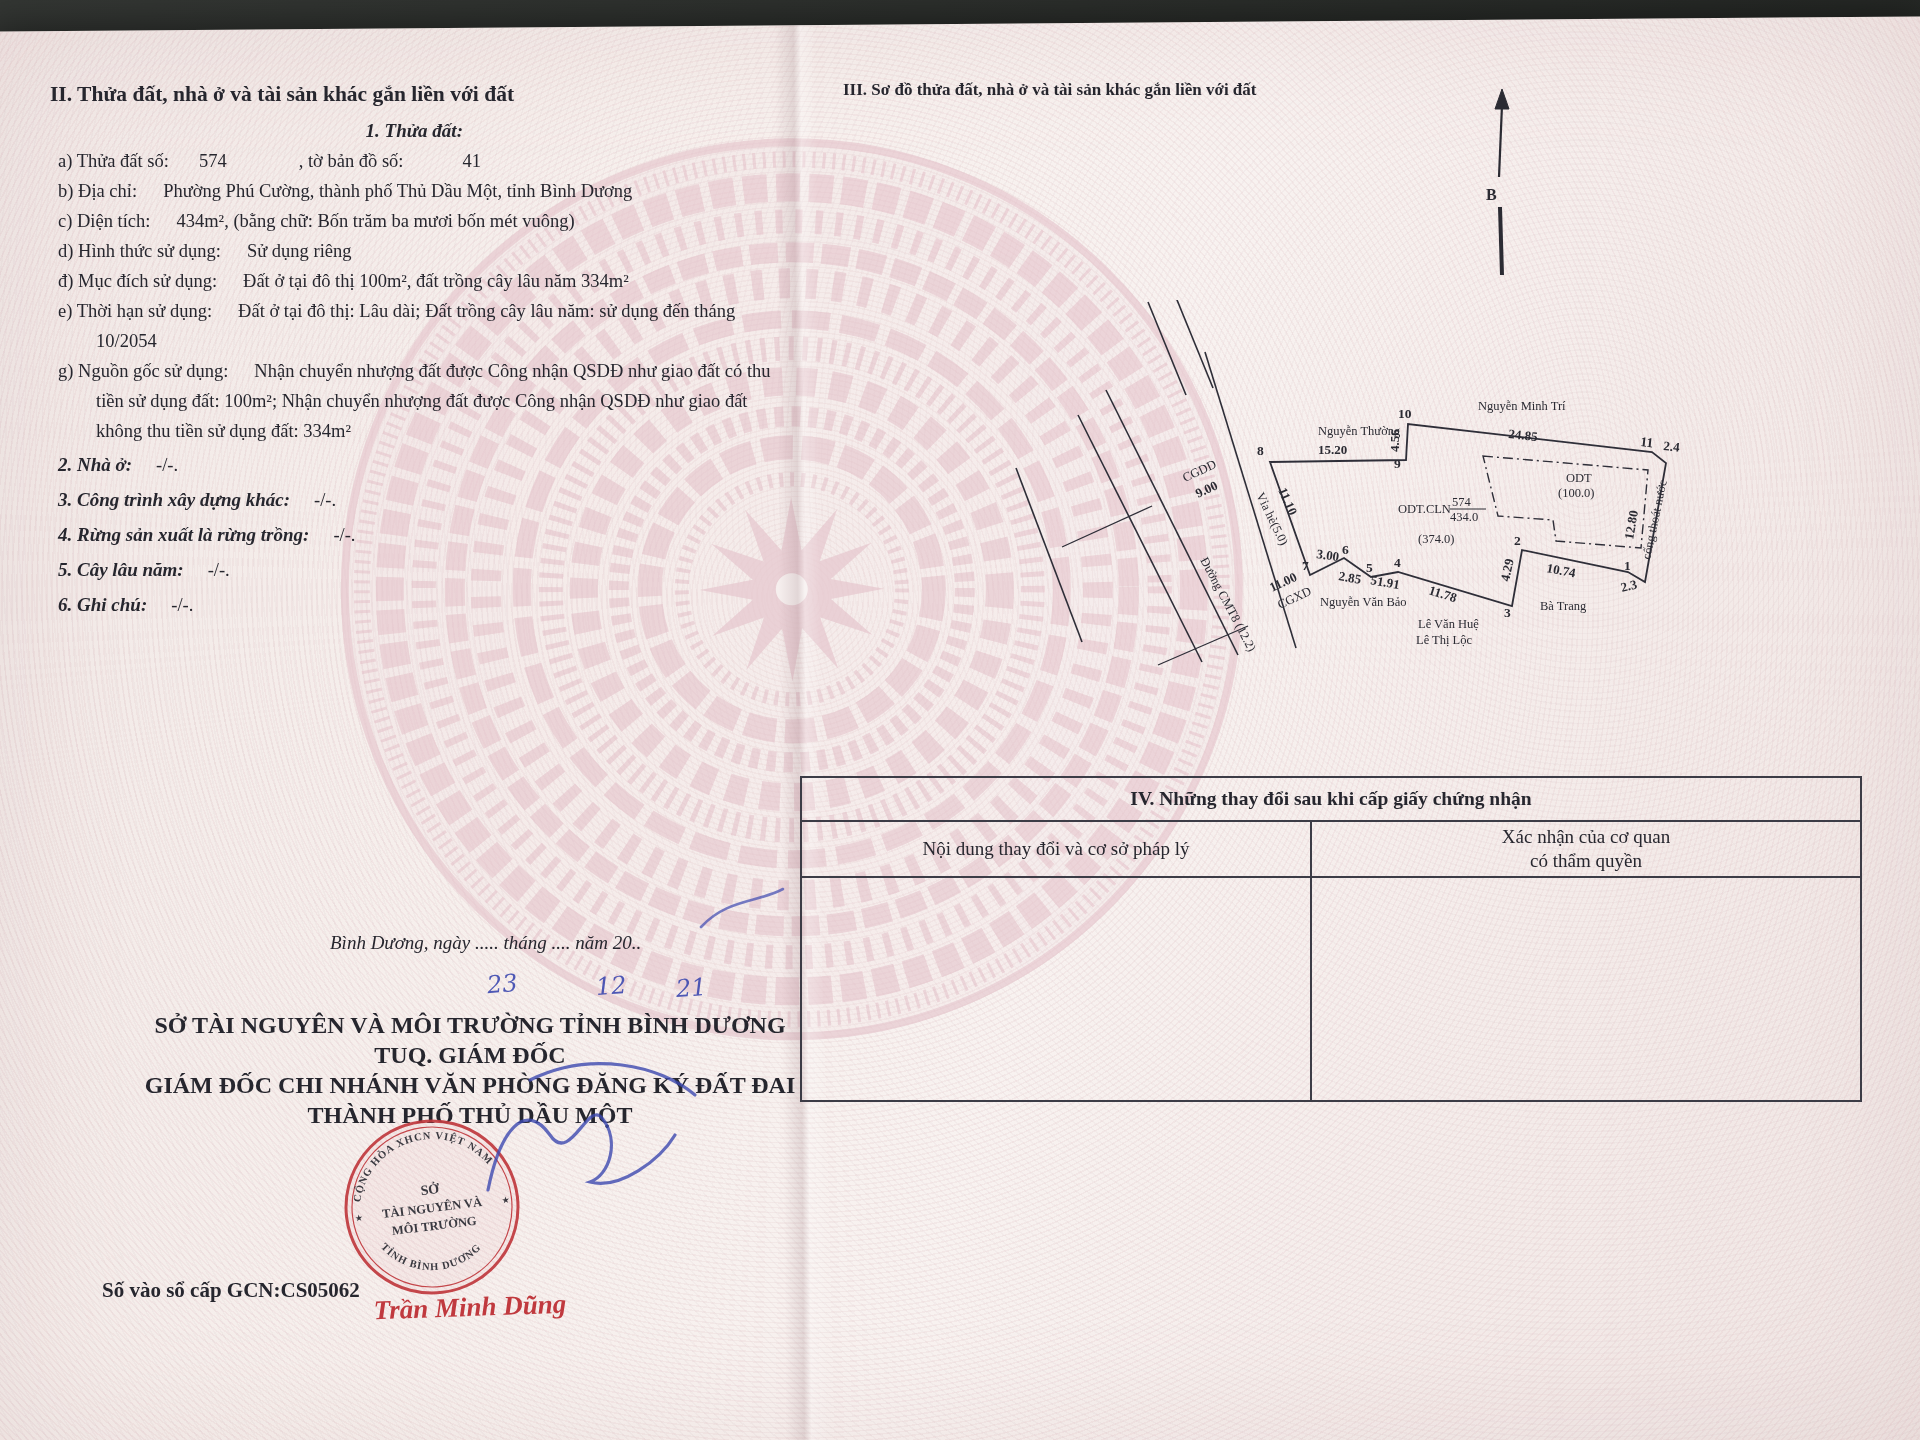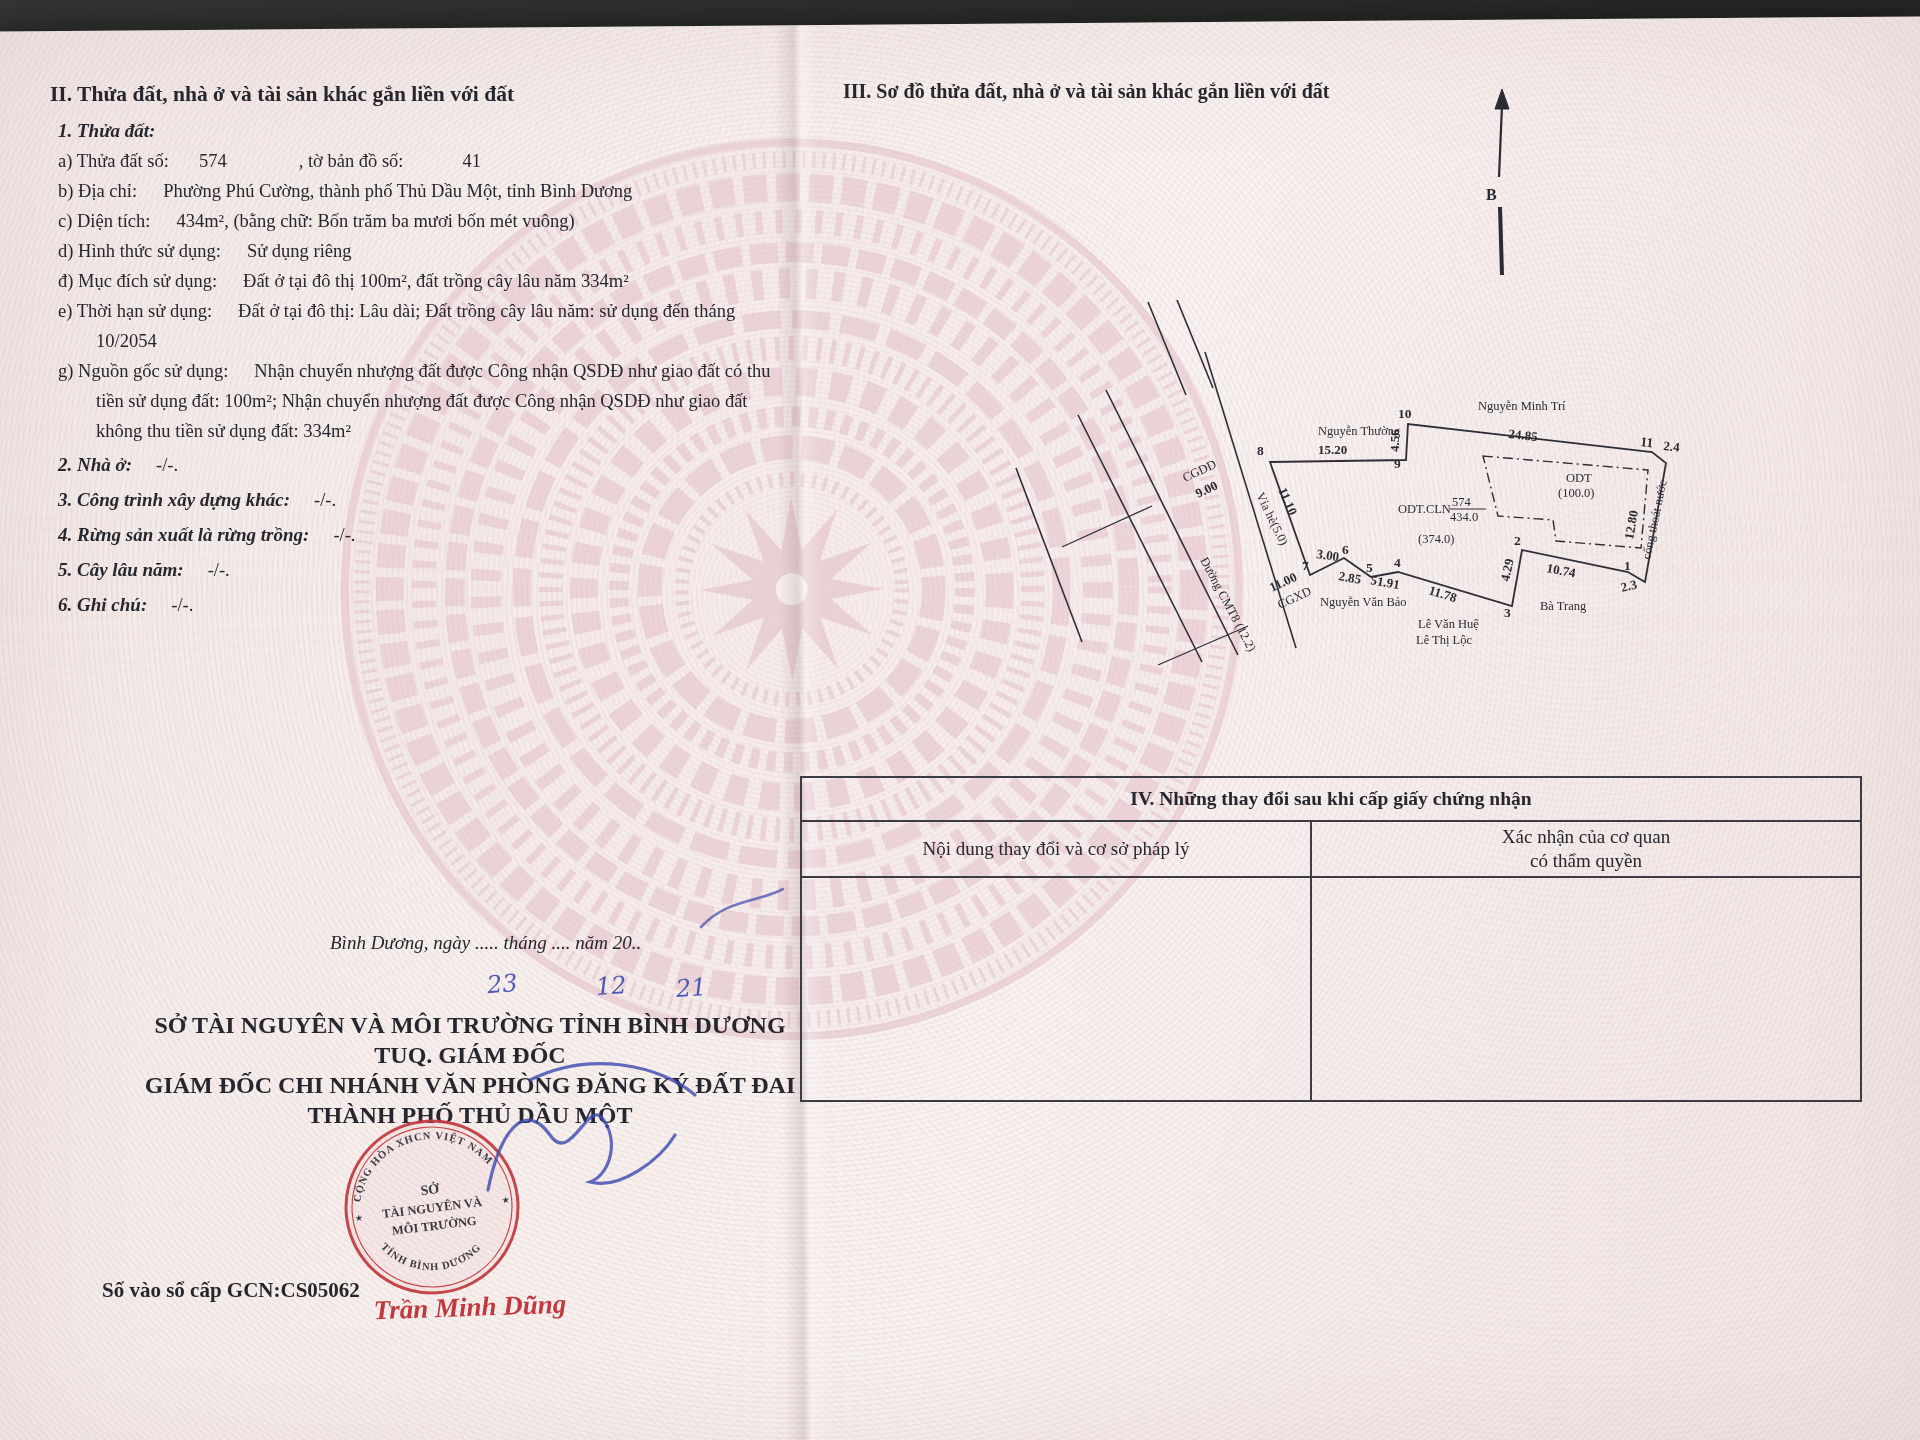--- a/index.html
+++ b/index.html
@@ -9,24 +9,24 @@
     box-shadow:0 0 46px rgba(0,0,0,.55), inset 0 0 140px rgba(170,125,130,.14);
     border-radius:6px;}
   .paper-bg .texture{position:absolute;inset:0;border-radius:6px;
     background:
       repeating-radial-gradient(circle at 41.5% 40%, rgba(205,150,160,.10) 0 1.5px, rgba(255,255,255,0) 1.5px 5px),
       repeating-radial-gradient(circle at 82% 32%, rgba(190,158,168,.07) 0 1.5px, rgba(255,255,255,0) 1.5px 6px);}
   .fold{position:absolute;left:788px;top:0;width:42px;height:100%;
     background:linear-gradient(90deg,rgba(0,0,0,0) 0%,rgba(120,85,92,.16) 45%,rgba(255,255,255,.28) 62%,rgba(0,0,0,0) 100%);}
   
   .h2{position:absolute;left:50px;top:82px;font-size:21.5px;font-weight:bold;white-space:nowrap;}
-  .h3{position:absolute;left:843px;top:80px;font-size:20px;font-weight:bold;white-space:nowrap;font-family:Liberation Serif, serif;}
+  .h3{position:absolute;left:843px;top:80px;font-size:17px;font-weight:bold;white-space:nowrap;font-family:Liberation Serif, serif;}
   .sec2{position:absolute;left:58px;top:116px;font-size:18.5px;line-height:30px;white-space:nowrap;}
   .sec2 .ln{white-space:nowrap;}
-  .sec2 .sub{font-weight:bold;font-style:italic;font-size:19px;}
+  .sec2 .sub{font-weight:bold;font-style:italic;font-size:19px;text-align:center;}
   .sec2 .cont{padding-left:38px;}
   .sec2 .item{font-weight:bold;font-style:italic;font-size:19px;margin-top:3px;line-height:32px;}
   .sec2 .item .val{font-weight:normal;font-style:normal;font-size:18.5px;margin-left:24px;}
   .gap26{margin-left:26px;} .gap30{margin-left:30px;} .gap72{margin-left:72px;} .gap55{margin-left:59px;}
   .mt6{margin-top:6px;}
   
   .dateline{position:absolute;left:330px;top:932px;font-size:19px;font-style:italic;white-space:nowrap;}
   .orgblock{position:absolute;left:120px;top:1010px;width:700px;text-align:center;font-weight:bold;font-size:24px;line-height:30px;}
   .hw{position:absolute;color:#3d49b0;font-size:24px;font-style:italic;font-family:"DejaVu Serif",serif;opacity:.9;}
   .signer{position:absolute;left:140px;top:1292px;width:660px;text-align:center;color:#c0393e;font-size:27px;font-weight:bold;font-style:italic;transform:rotate(-2deg);}

